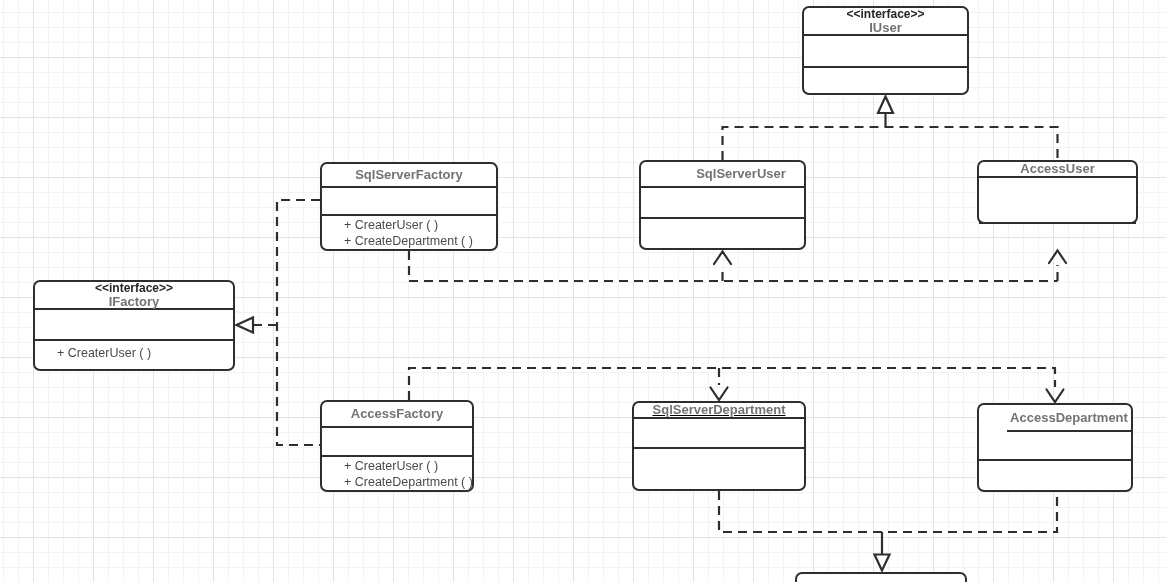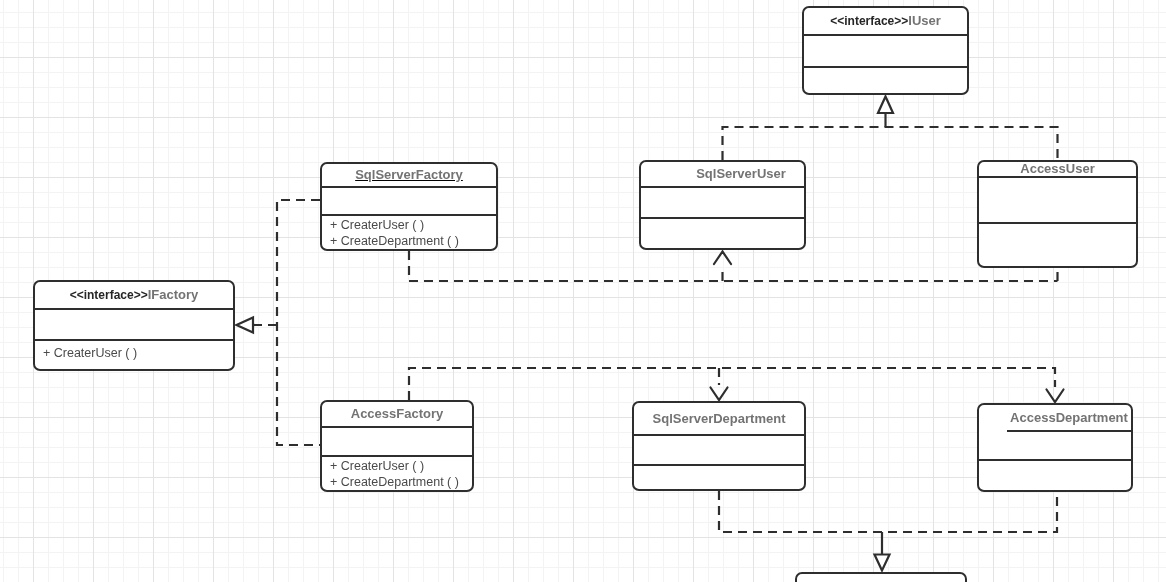--- a/index.html
+++ b/index.html
@@ -26,26 +26,26 @@
 
   .uml {
     position: absolute;
     background: #ffffff;
     border: 2.5px solid #2e2e2e;
     border-radius: 7px;
     display: flex;
     flex-direction: column;
   }
   .uml .hdr {
-    display: flex; flex-direction: row;
+    display: flex; flex-direction: column;
     align-items: center; justify-content: center;
     border-bottom: 2px solid #2e2e2e;
   }
   .uml .mid { border-bottom: 2px solid #2e2e2e; }
-  .uml .bot { flex: 1; padding: 2px 4px 0 8px; }
+  .uml .bot { flex: 1; padding: 2px 4px 0 22px; }
   .cname  { font-weight: bold; font-size: 13px; color: #737373; line-height: 14px; white-space: nowrap; }
   .stereo { font-weight: bold; font-size: 12px; color: #262626; line-height: 13px; white-space: nowrap; }
   .m { font-size: 12.5px; color: #4a4a4a; line-height: 15.5px; white-space: nowrap; }
 </style>
 </head>
 <body>
 
 <div id="canvas">
 
   <svg class="wires" width="1166" height="582" viewBox="0 0 1166 582">
@@ -87,39 +87,39 @@
   <div class="uml" style="left:802px; top:6px; width:167px; height:89px;">
     <div class="hdr" style="height:28px;">
       <div class="stereo">&lt;&lt;interface&gt;&gt;</div>
       <div class="cname">IUser</div>
     </div>
     <div class="mid" style="height:32px;"></div>
     <div class="bot"></div>
   </div>
 
   <div class="uml" style="left:320px; top:162px; width:178px; height:89px;">
-    <div class="hdr" style="height:25px;text-decoration:underline;">
+    <div class="hdr" style="height:25px;">
       <div class="cname">SqlServerFactory</div>
     </div>
     <div class="mid" style="height:30px;"></div>
     <div class="bot">
       <div class="m">+ CreaterUser ( )</div>
       <div class="m">+ CreateDepartment ( )</div>
     </div>
   </div>
 
   <div class="uml" style="left:639px; top:160px; width:167px; height:90px;">
     <div class="hdr" style="height:26px;padding-left:37px;">
       <div class="cname">SqlServerUser</div>
     </div>
     <div class="mid" style="height:31px;"></div>
     <div class="bot"></div>
   </div>
 
-  <div class="uml" style="left:977px; top:160px; width:161px; height:108px;gap:44px;">
+  <div class="uml" style="left:977px; top:160px; width:161px; height:64px;gap:44px;">
     <div class="hdr" style="height:26px;">
       <div class="cname">AccessUser</div>
     </div>
     <div class="mid" style="height:31px;"></div>
     <div class="bot"></div>
   </div>
 
   <div class="uml" style="left:33px; top:280px; width:202px; height:91px;">
     <div class="hdr" style="height:28px;">
       <div class="stereo">&lt;&lt;interface&gt;&gt;</div>
@@ -136,21 +136,21 @@
       <div class="cname">AccessFactory</div>
     </div>
     <div class="mid" style="height:30px;"></div>
     <div class="bot">
       <div class="m">+ CreaterUser ( )</div>
       <div class="m">+ CreateDepartment ( )</div>
     </div>
   </div>
 
   <div class="uml" style="left:632px; top:401px; width:174px; height:90px;">
-    <div class="hdr" style="height:33px;">
+    <div class="hdr" style="height:16px;text-decoration:underline;">
       <div class="cname">SqlServerDepartment</div>
     </div>
     <div class="mid" style="height:30px;"></div>
     <div class="bot"></div>
   </div>
 
   <div class="uml" style="left:977px; top:403px; width:156px; height:89px;">
     <div class="hdr" style="height:27px;margin-left:28px;">
       <div class="cname">AccessDepartment</div>
     </div>

